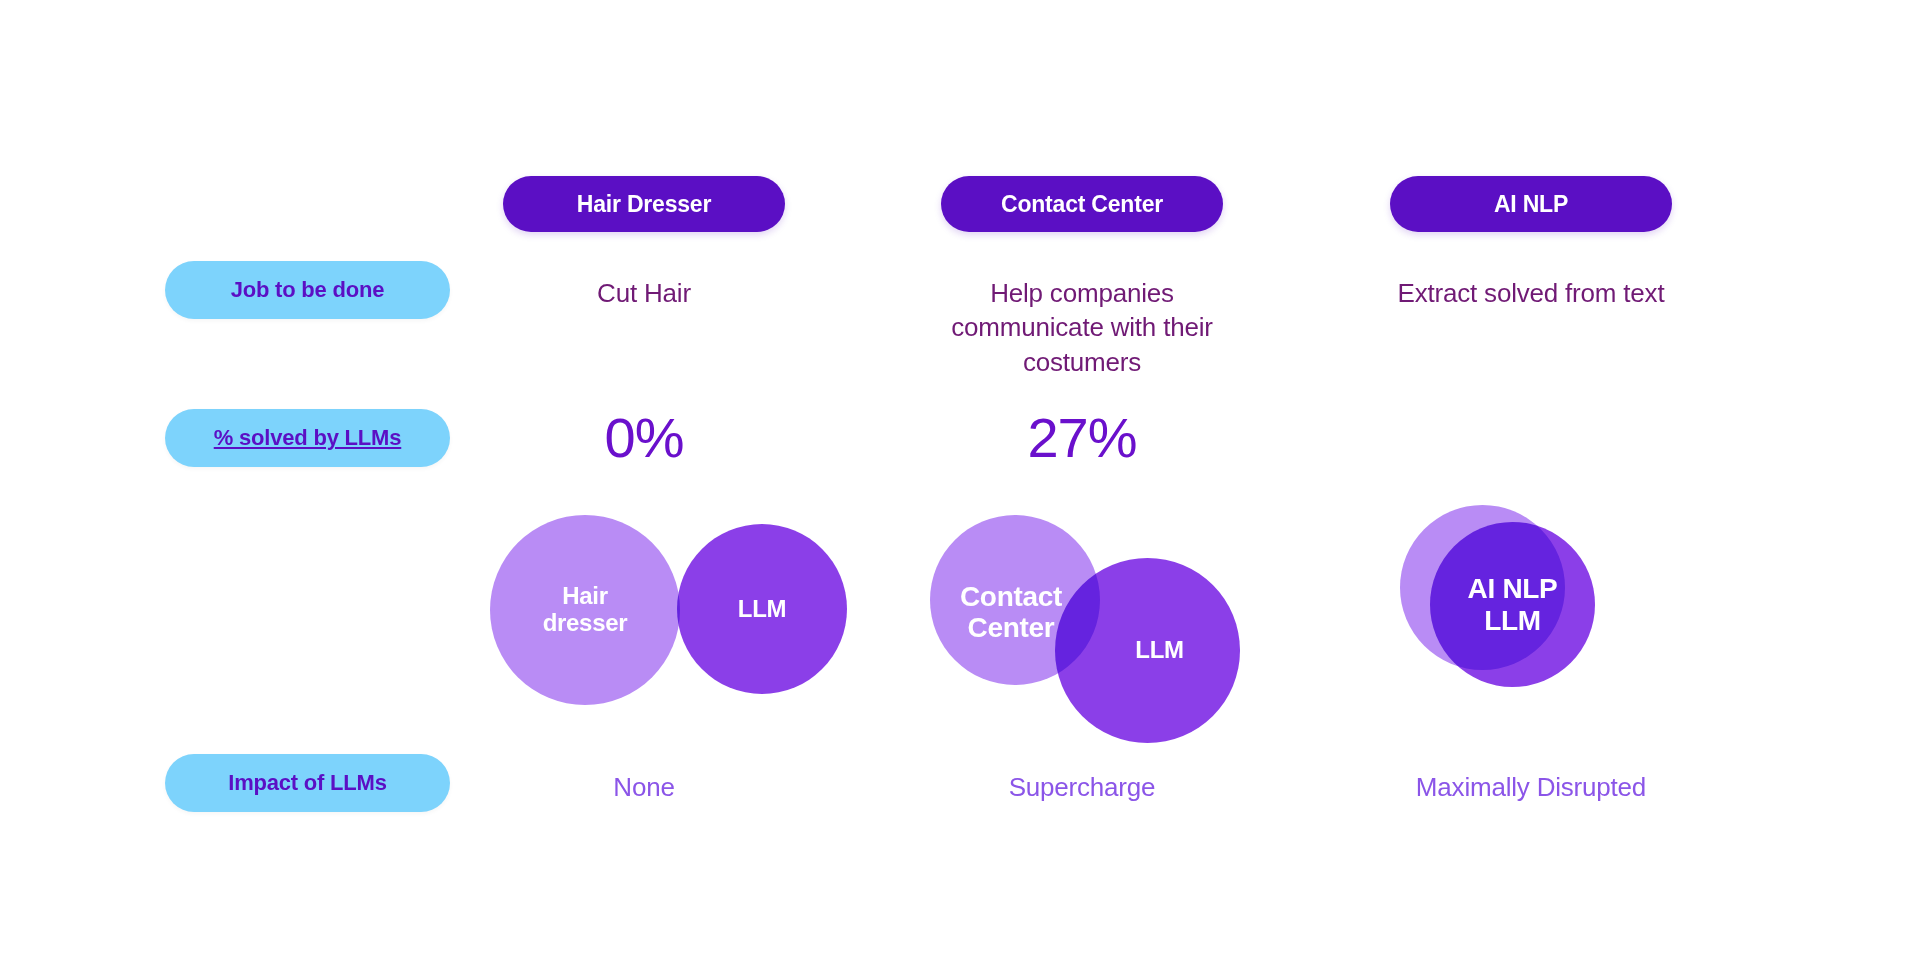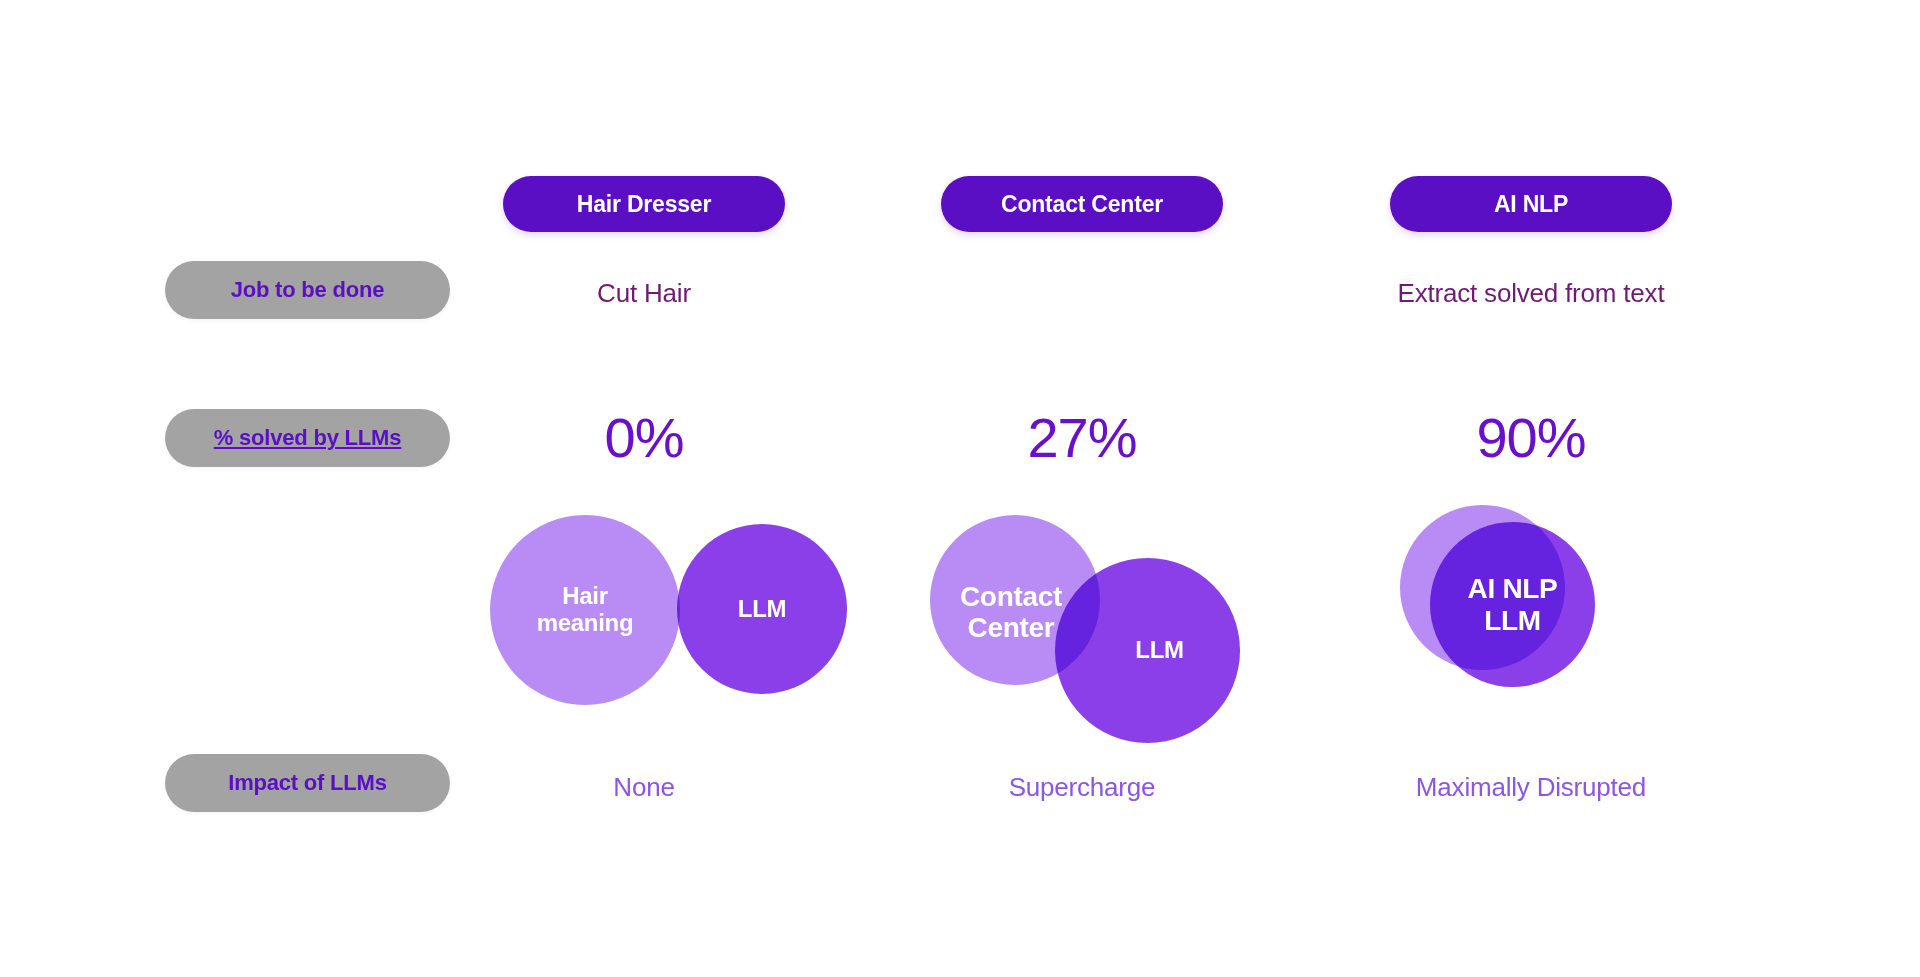--- a/index.html
+++ b/index.html
@@ -8,21 +8,21 @@
     background:#FFFFFF;
     font-family:"Liberation Sans", sans-serif;
     overflow:hidden;
   }
   .board { position:relative; width:1920px; height:977px; }
 
   
   .row-label {
     position:absolute;
     display:flex; align-items:center; justify-content:center;
-    background:#a3a3a3;
+    background:#7dd3fc;
     border-radius:999px;
     color:#5B0FC4;
     font-weight:700;
     font-size:22px;
     letter-spacing:-0.2px;
     white-space:nowrap;
     box-shadow:0 2px 4px rgba(0,0,0,0.04);
   }
   #label-job    { left:165px; top:261px; width:285px; height:58px; }
   #label-solved { left:165px; top:409px; width:285px; height:58px;text-decoration:underline; }
@@ -131,33 +131,33 @@
     <span>Hair Dresser</span>
   </div>
   <div class="col-pill" id="pill-contact">
     <span>Contact Center</span>
   </div>
   <div class="col-pill" id="pill-ainlp">
     <span>AI NLP</span>
   </div>
 
   <div class="col-desc" id="desc-hair">Cut Hair</div>
+  <div class="col-desc" id="desc-contact">Help companies communicate with their costumers</div>
   <div class="col-desc" id="desc-ainlp">
     <span>Extract solved from text</span>
   </div>
 
   <div class="col-pct" id="pct-hair">0%</div>
   <div class="col-pct" id="pct-contact">27%</div>
-  <div class="col-pct" id="pct-ainlp">90%</div>
 
   <div class="venn" id="venn-hair">
     <div class="circle c-light" style="left:0px; top:0px; width:190px; height:190px;"></div>
     <div class="circle c-dark" style="left:187px; top:9px; width:170px; height:170px;"></div>
     <div class="circle-label" style="left:0px; top:0px; width:190px; height:190px; white-space:pre-line;">Hair
-meaning</div>
+dresser</div>
     <div class="circle-label" style="left:187px; top:9px; width:170px; height:170px;">LLM</div>
   </div>
 
   <div class="venn" id="venn-contact">
     <div class="circle c-light" style="left:0px; top:0px; width:170px; height:170px;"></div>
     <div class="circle c-dark" style="left:125px; top:43px; width:185px; height:185px;"></div>
     <div class="circle-label small" style="left:-4px; top:12px; width:170px; height:170px; white-space:pre-line;">Contact
 Center</div>
     <div class="circle-label" style="left:137px; top:43px; width:185px; height:185px;">LLM</div>
   </div>

